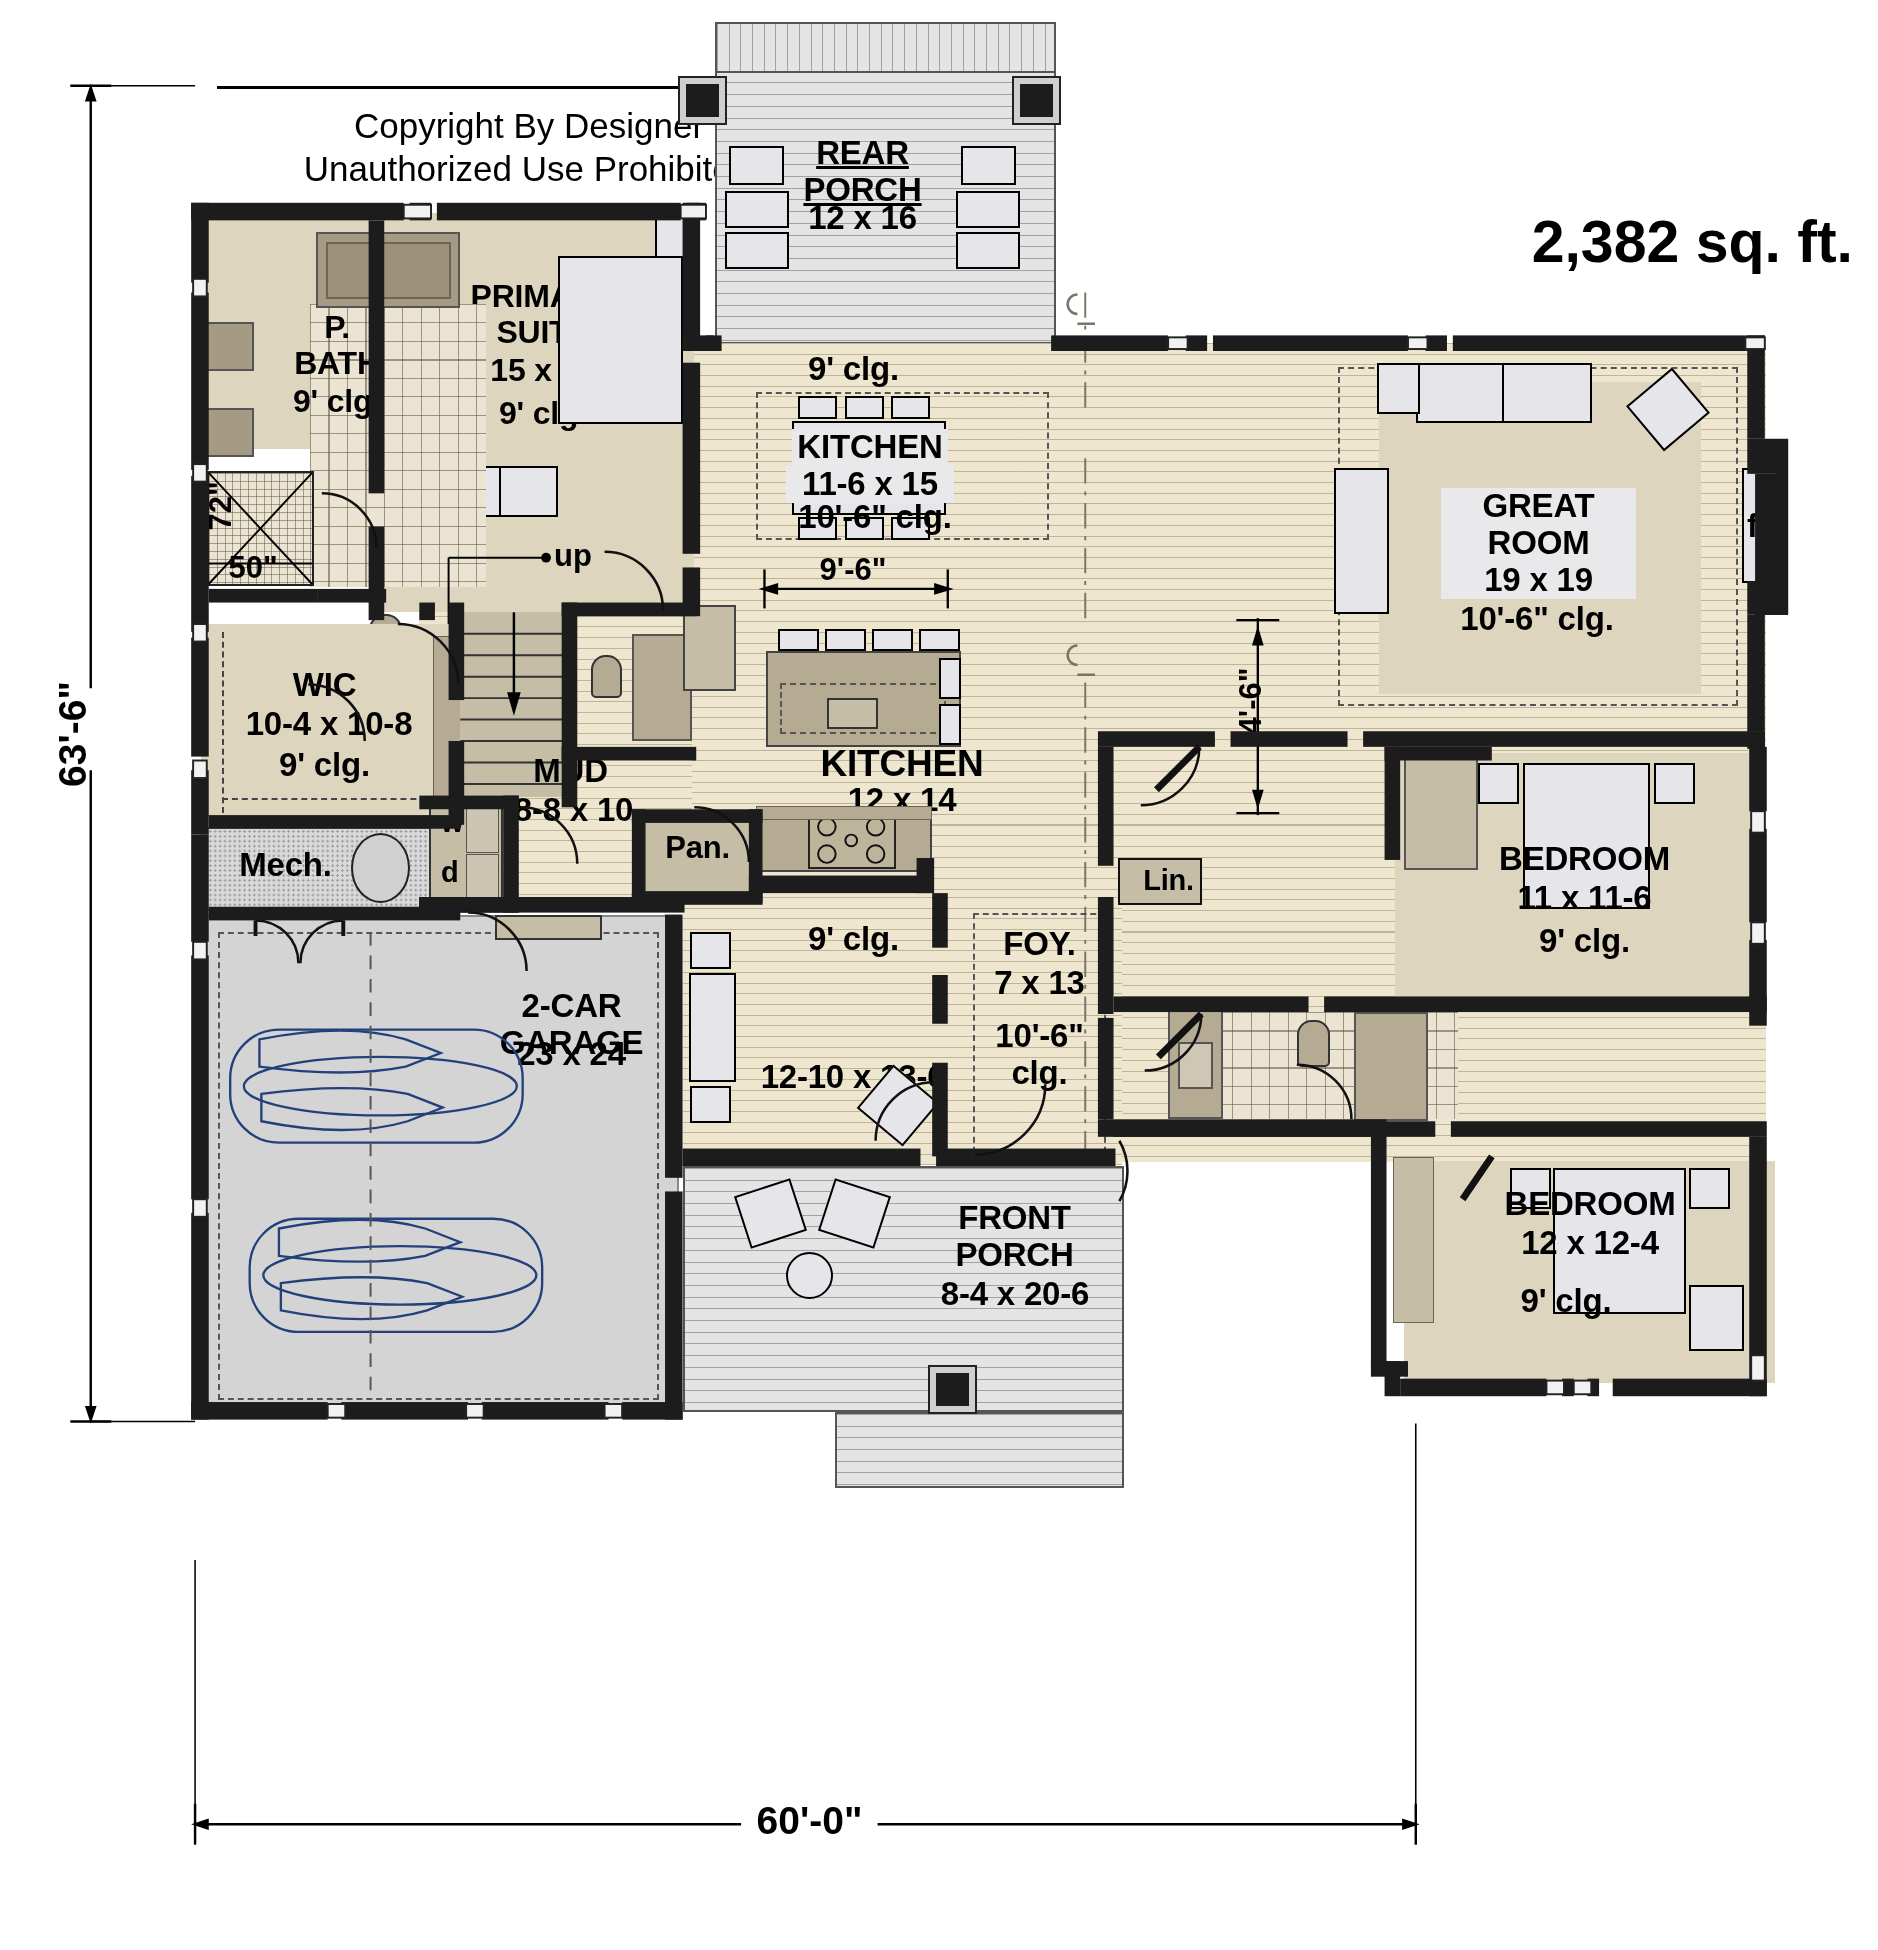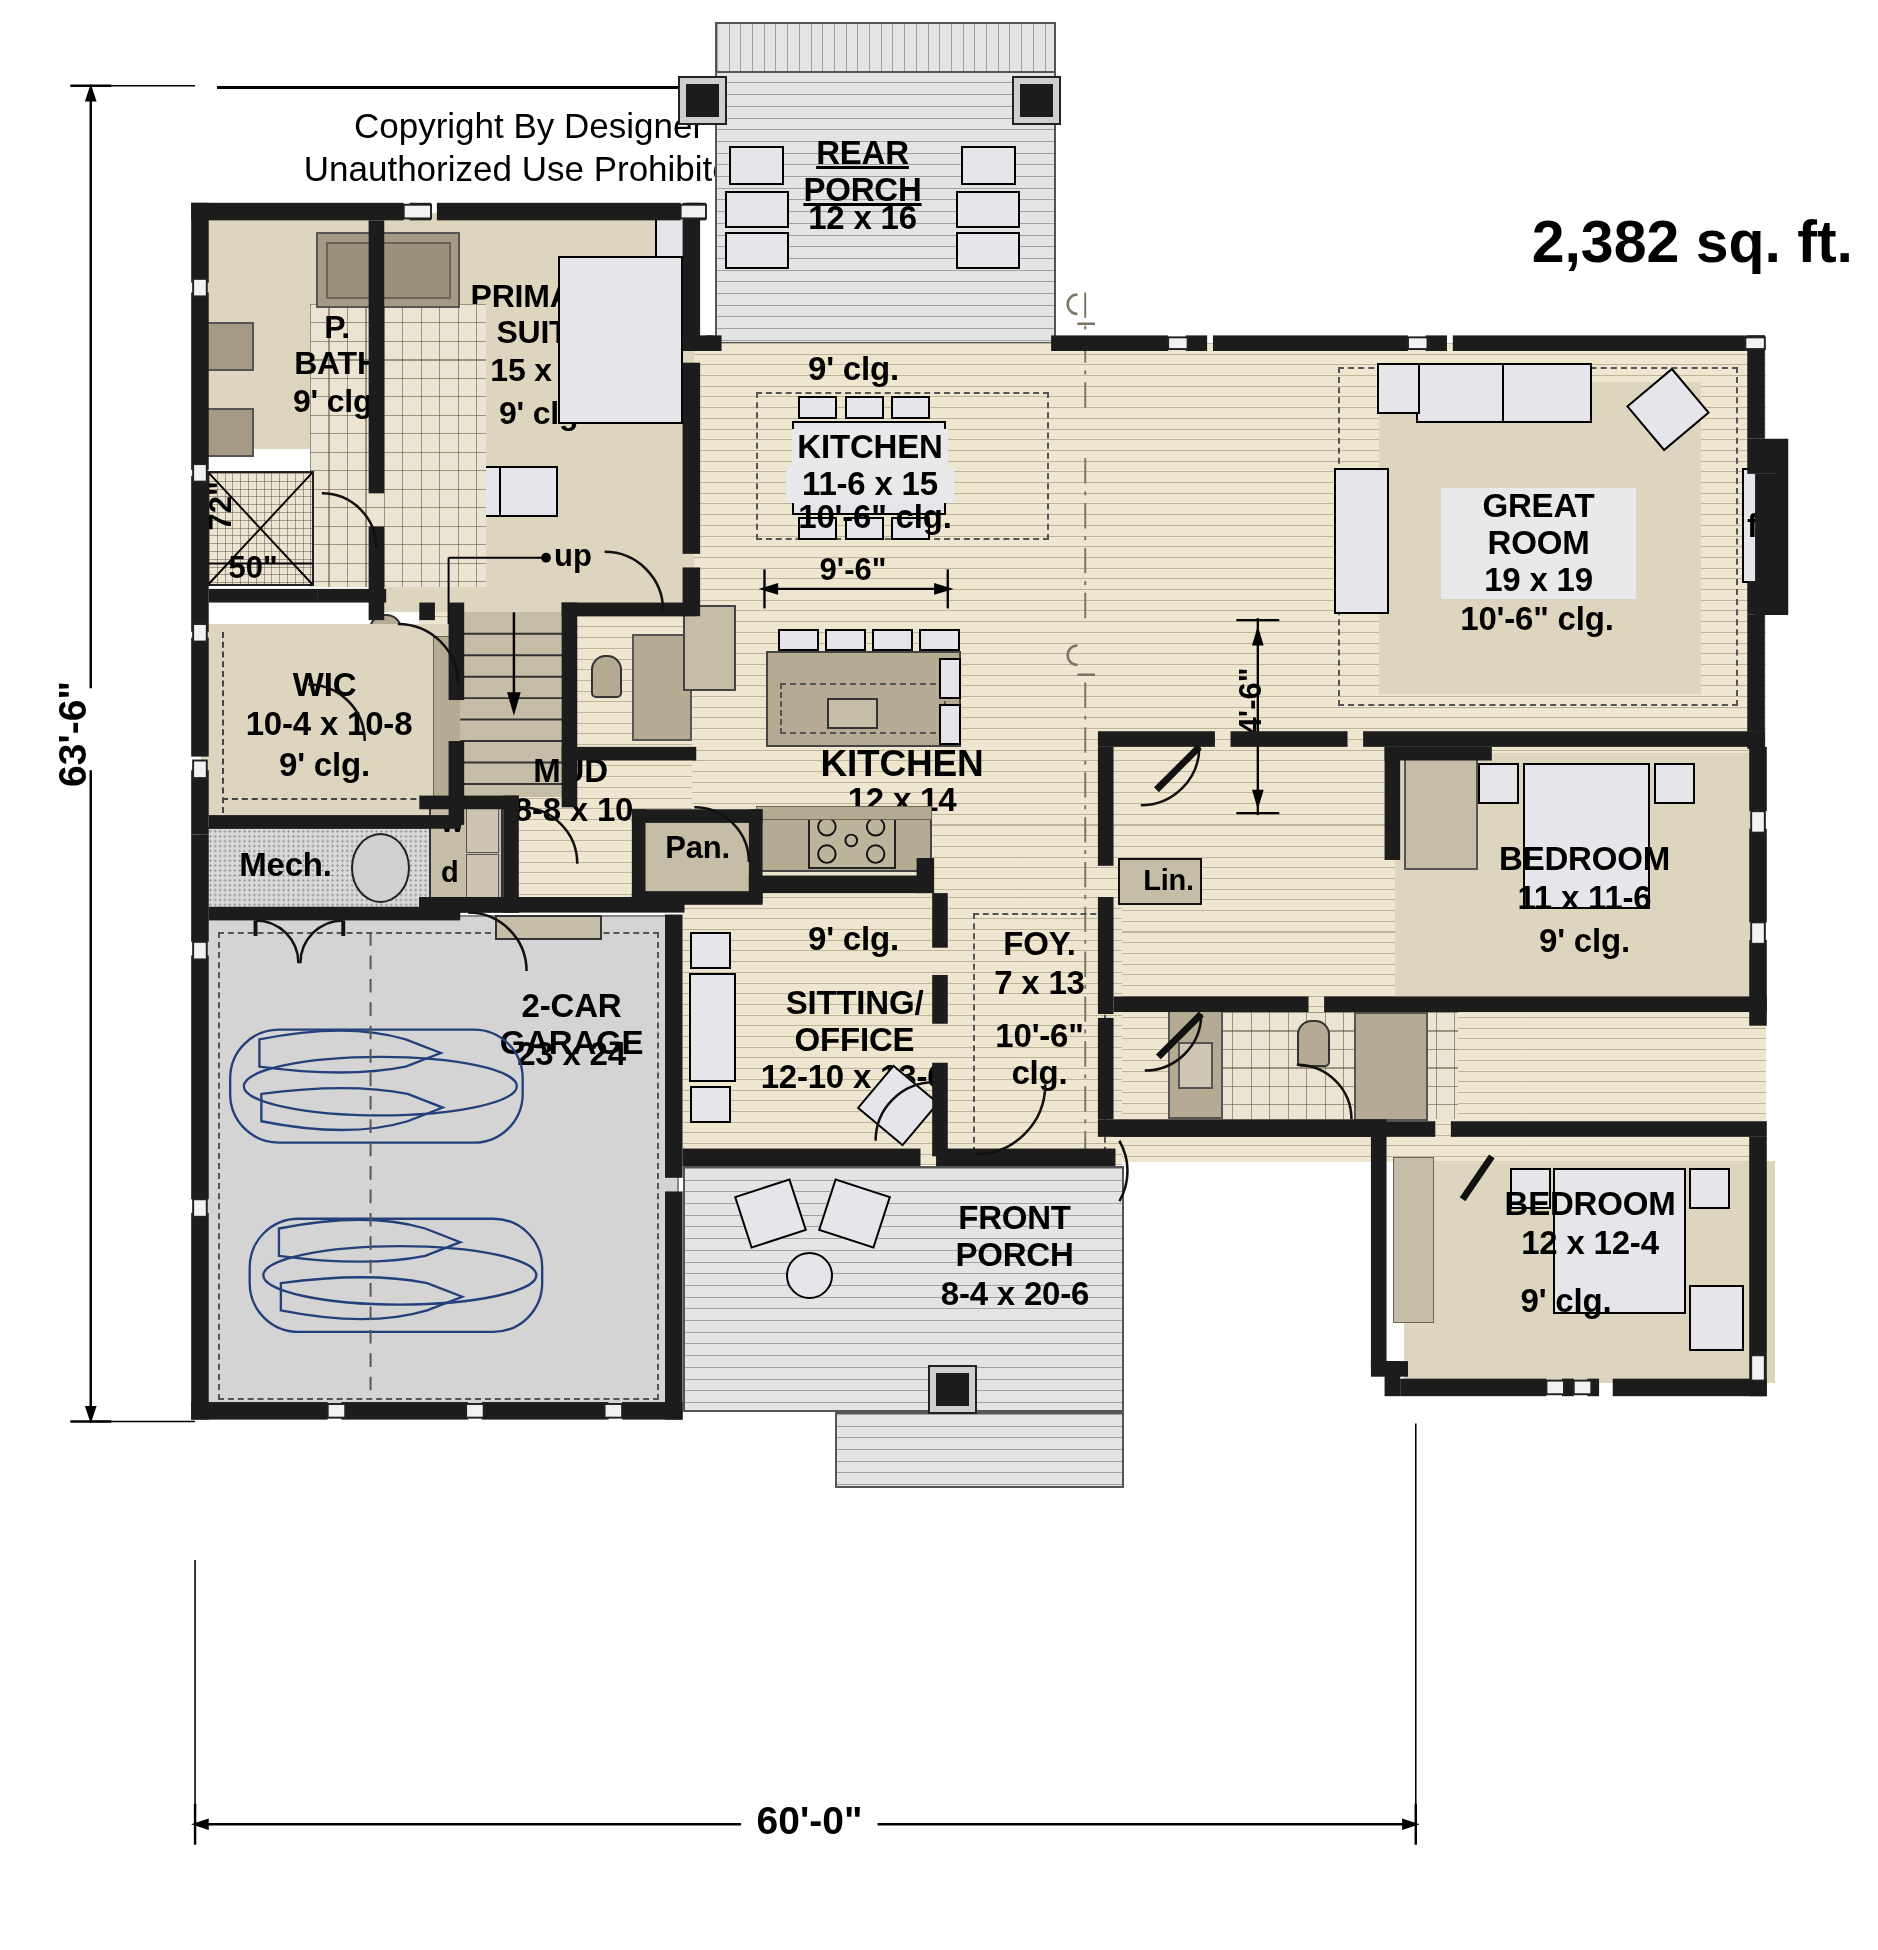--- a/index.html
+++ b/index.html
@@ -340,22 +340,20 @@
   <div class="lbl knock" style="left:1434px;top:1186px;width:312px;font-size:33px;background:transparent;">BEDROOM</div>
   <div class="lbl" style="left:1434px;top:1225px;width:312px;font-size:33px;">12 x 12-4</div>
   <div class="lbl" style="left:1410px;top:1283px;width:312px;font-size:33px;">9' clg.</div>
 
   <div class="abs" style="left:973px;top:913px;width:133px;height:250px;border:2px dashed #555;"></div>
   <div class="lbl" style="left:971px;top:926px;width:137px;font-size:33px;">FOY.</div>
   <div class="lbl" style="left:971px;top:965px;width:137px;font-size:33px;">7 x 13</div>
   <div class="lbl" style="left:971px;top:1018px;width:137px;font-size:33px;">10'-6"
 clg.</div>
 
-  <div class="lbl knock" style="left:747px;top:985px;width:215px;font-size:33px;background:transparent;">SITTING/
-OFFICE</div>
   <div class="lbl" style="left:731px;top:1059px;width:244px;font-size:33px;">12-10 x 13-6</div>
   <div class="lbl" style="left:761px;top:921px;width:185px;font-size:33px;">9' clg.</div>
   <div class="abs f-furn" style="left:689px;top:973px;width:47px;height:109px;"></div>
   <div class="abs f-furn" style="left:690px;top:932px;width:41px;height:37px;"></div>
   <div class="abs f-furn" style="left:690px;top:1086px;width:41px;height:37px;"></div>
   <div class="abs f-furn" style="left:868px;top:1077px;width:60px;height:57px;transform:rotate(40deg);"></div>
 
   <div class="abs hatch-deck" style="left:683px;top:1166px;width:441px;height:246px;border:2px solid #555;"></div>
   <div class="abs hatch-deck" style="left:835px;top:1412px;width:289px;height:76px;border:2px solid #555;"></div>
   <div class="abs" style="left:928px;top:1365px;width:49px;height:49px;background:#cfcfcf;border:2px solid #222;"></div>

